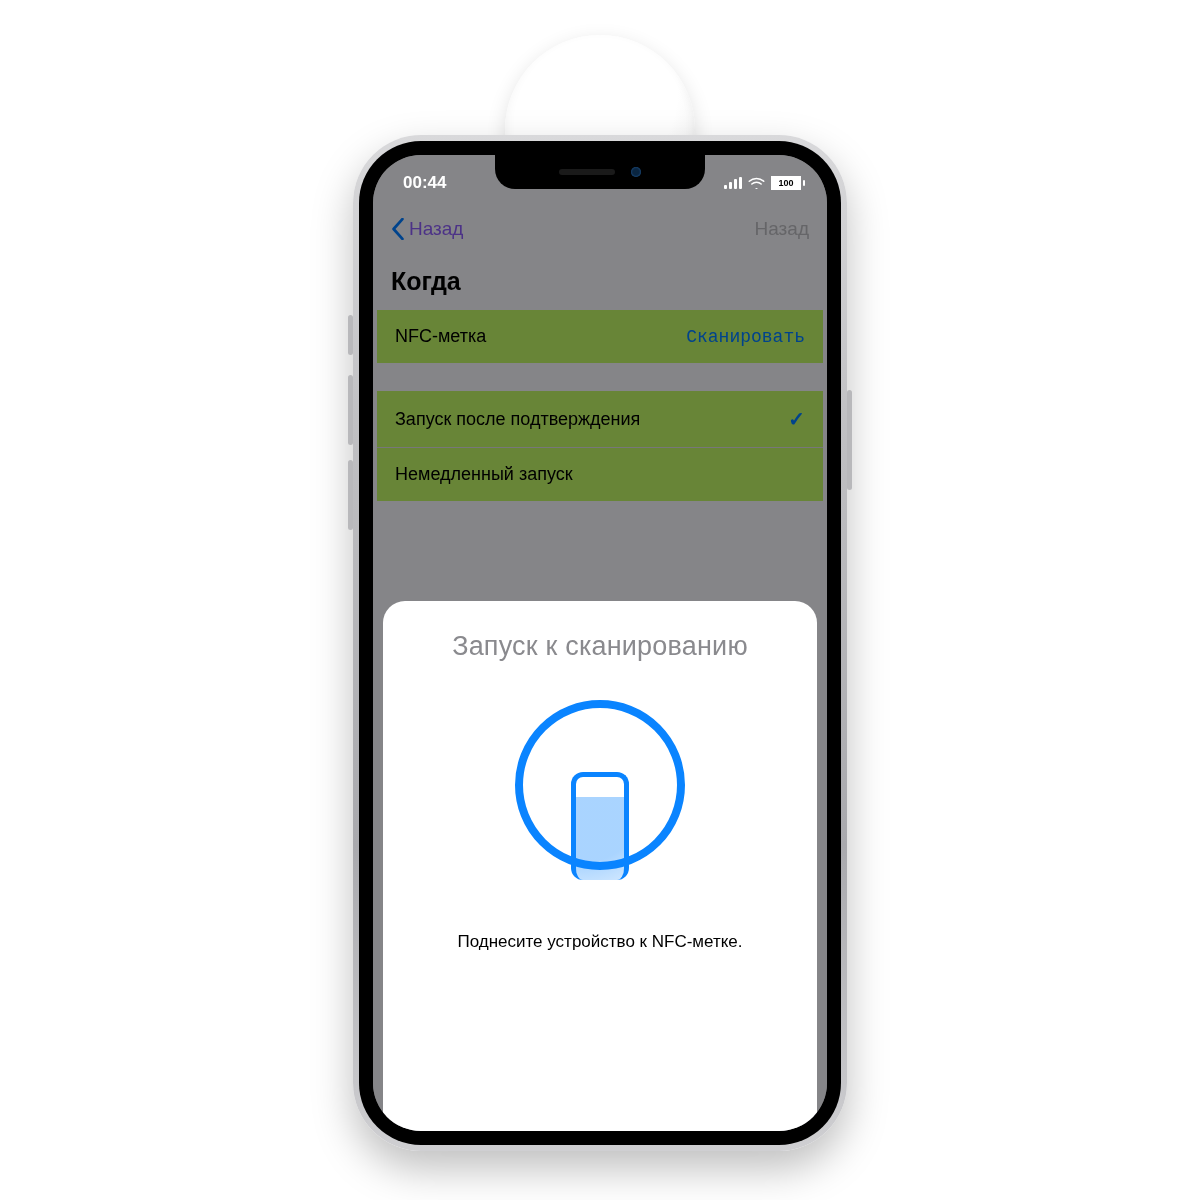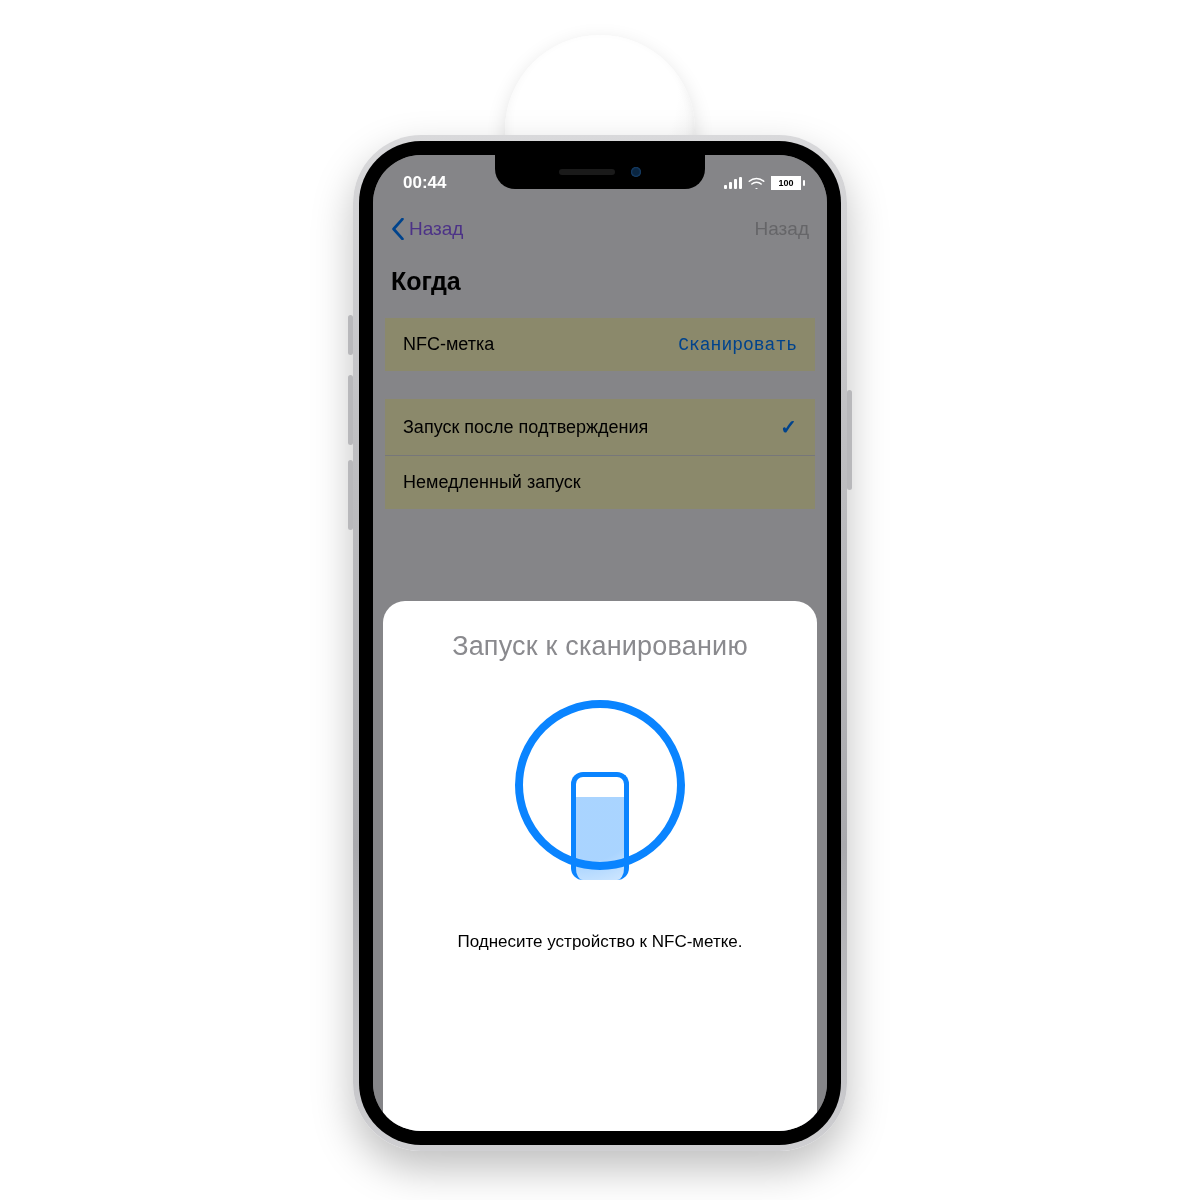--- a/index.html
+++ b/index.html
@@ -80,21 +80,21 @@
   
   .page { position:absolute; inset:0; padding-top:48px; }
   .navbar {
     height:52px; display:flex; align-items:center; justify-content:space-between;
     padding: 0 18px; font-size:19px;
   }
   .navbar .back { color:#8b5cf6; display:flex; align-items:center; gap:4px; }
   .navbar .back svg { width:14px; height:22px; }
   .navbar .next { color:#b9b9be; }
   .section-title { font-size:25px; font-weight:700; padding: 12px 18px 10px; color:#000; }
-  .cell-group { background:#fef9c3; margin:12px; }
+  .cell-group { background:#bef264; margin:4px; }
   .cell-group + .cell-group { margin-top:28px; }
   .cell {
     display:flex; align-items:center; justify-content:space-between;
     padding: 16px 18px; font-size:18px; color:#000;
     border-bottom:1px solid #d9d9dc;
   }
   .cell:last-child { border-bottom:none; }
   .cell .action { color:#007aff;font-family:Liberation Mono, monospace; }
   .cell .check { color:#007aff; font-size:20px; font-weight:600; }
 

